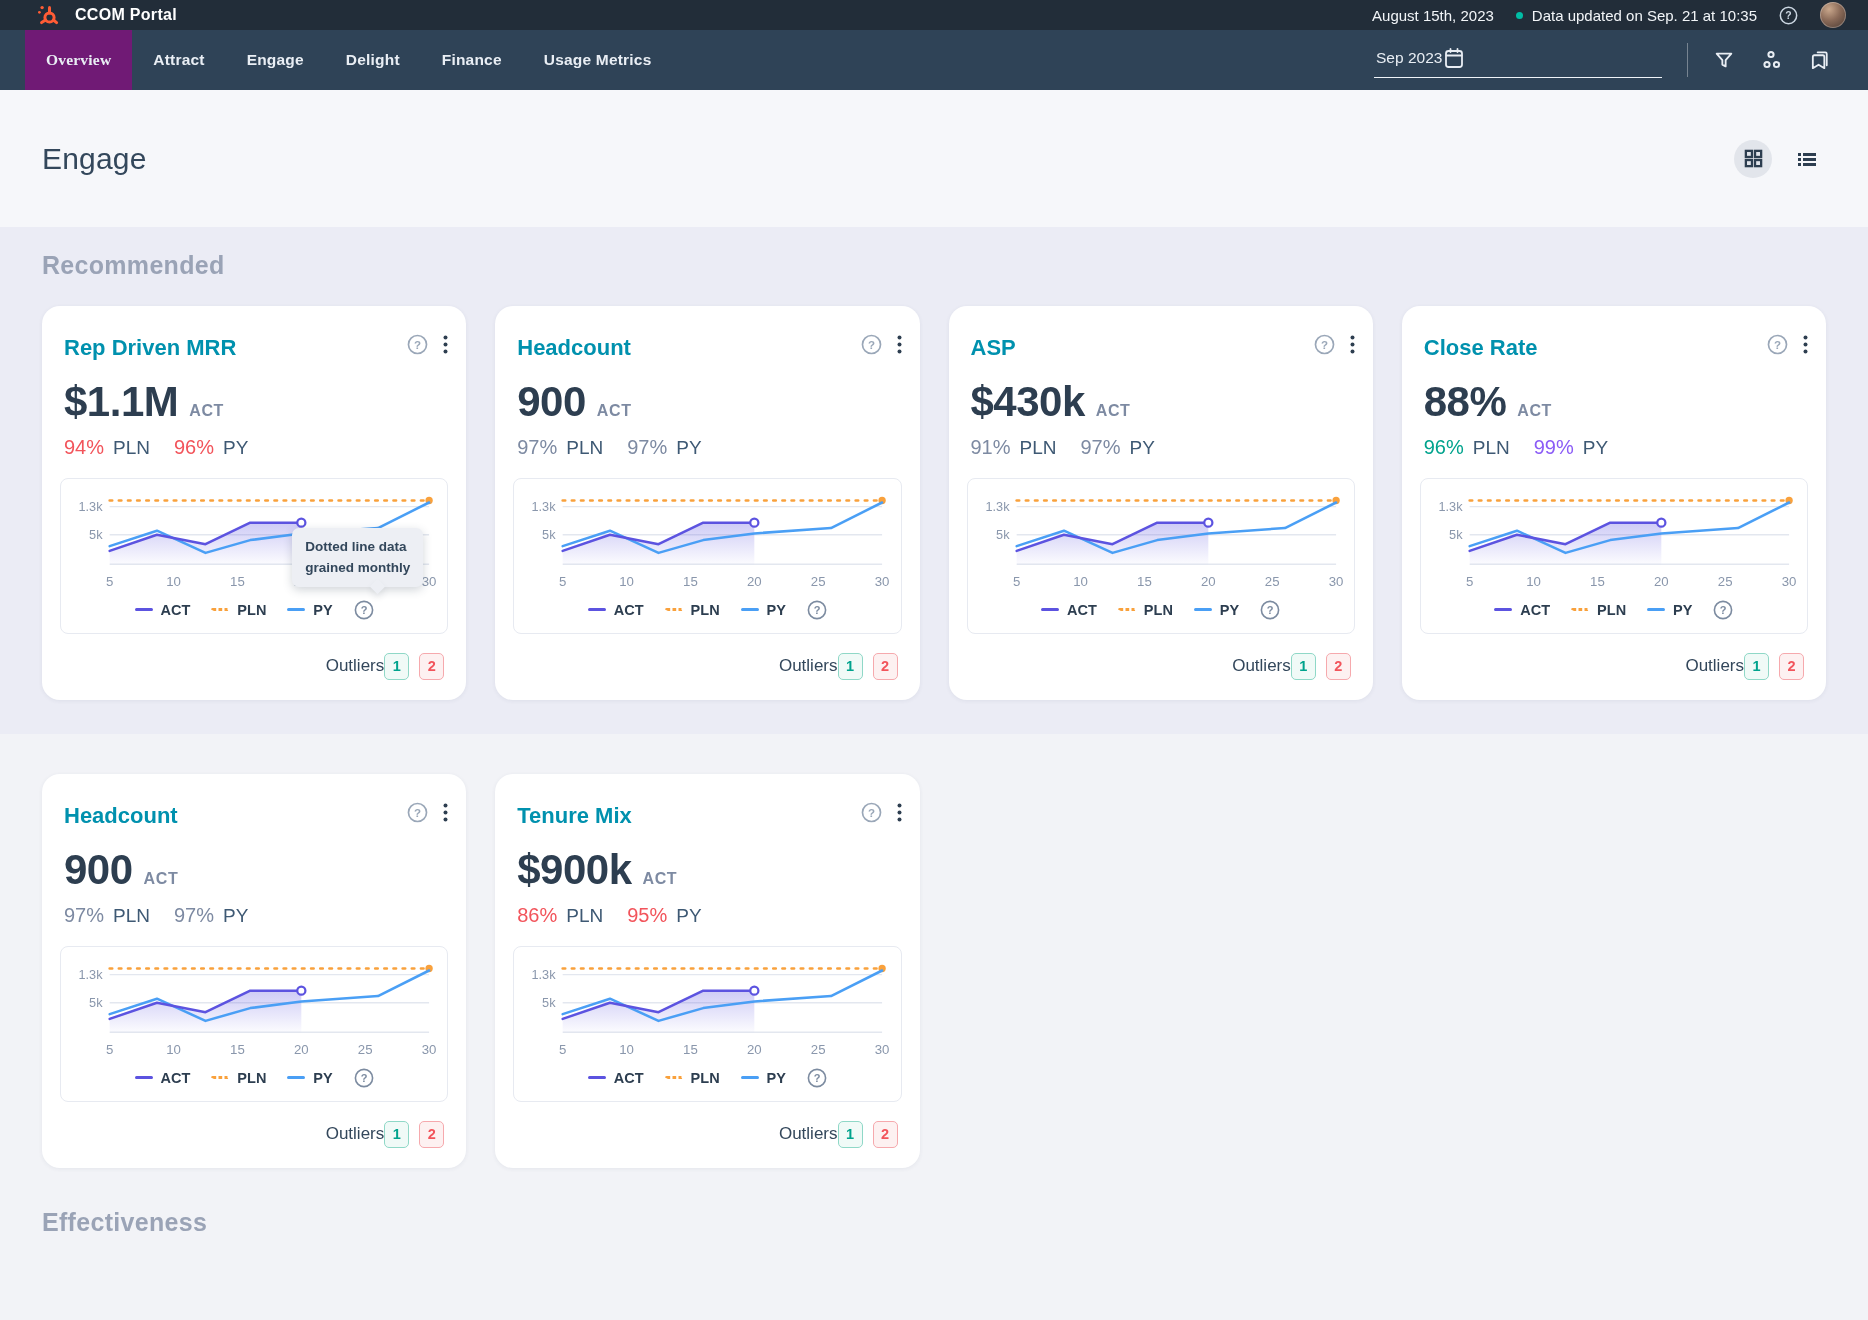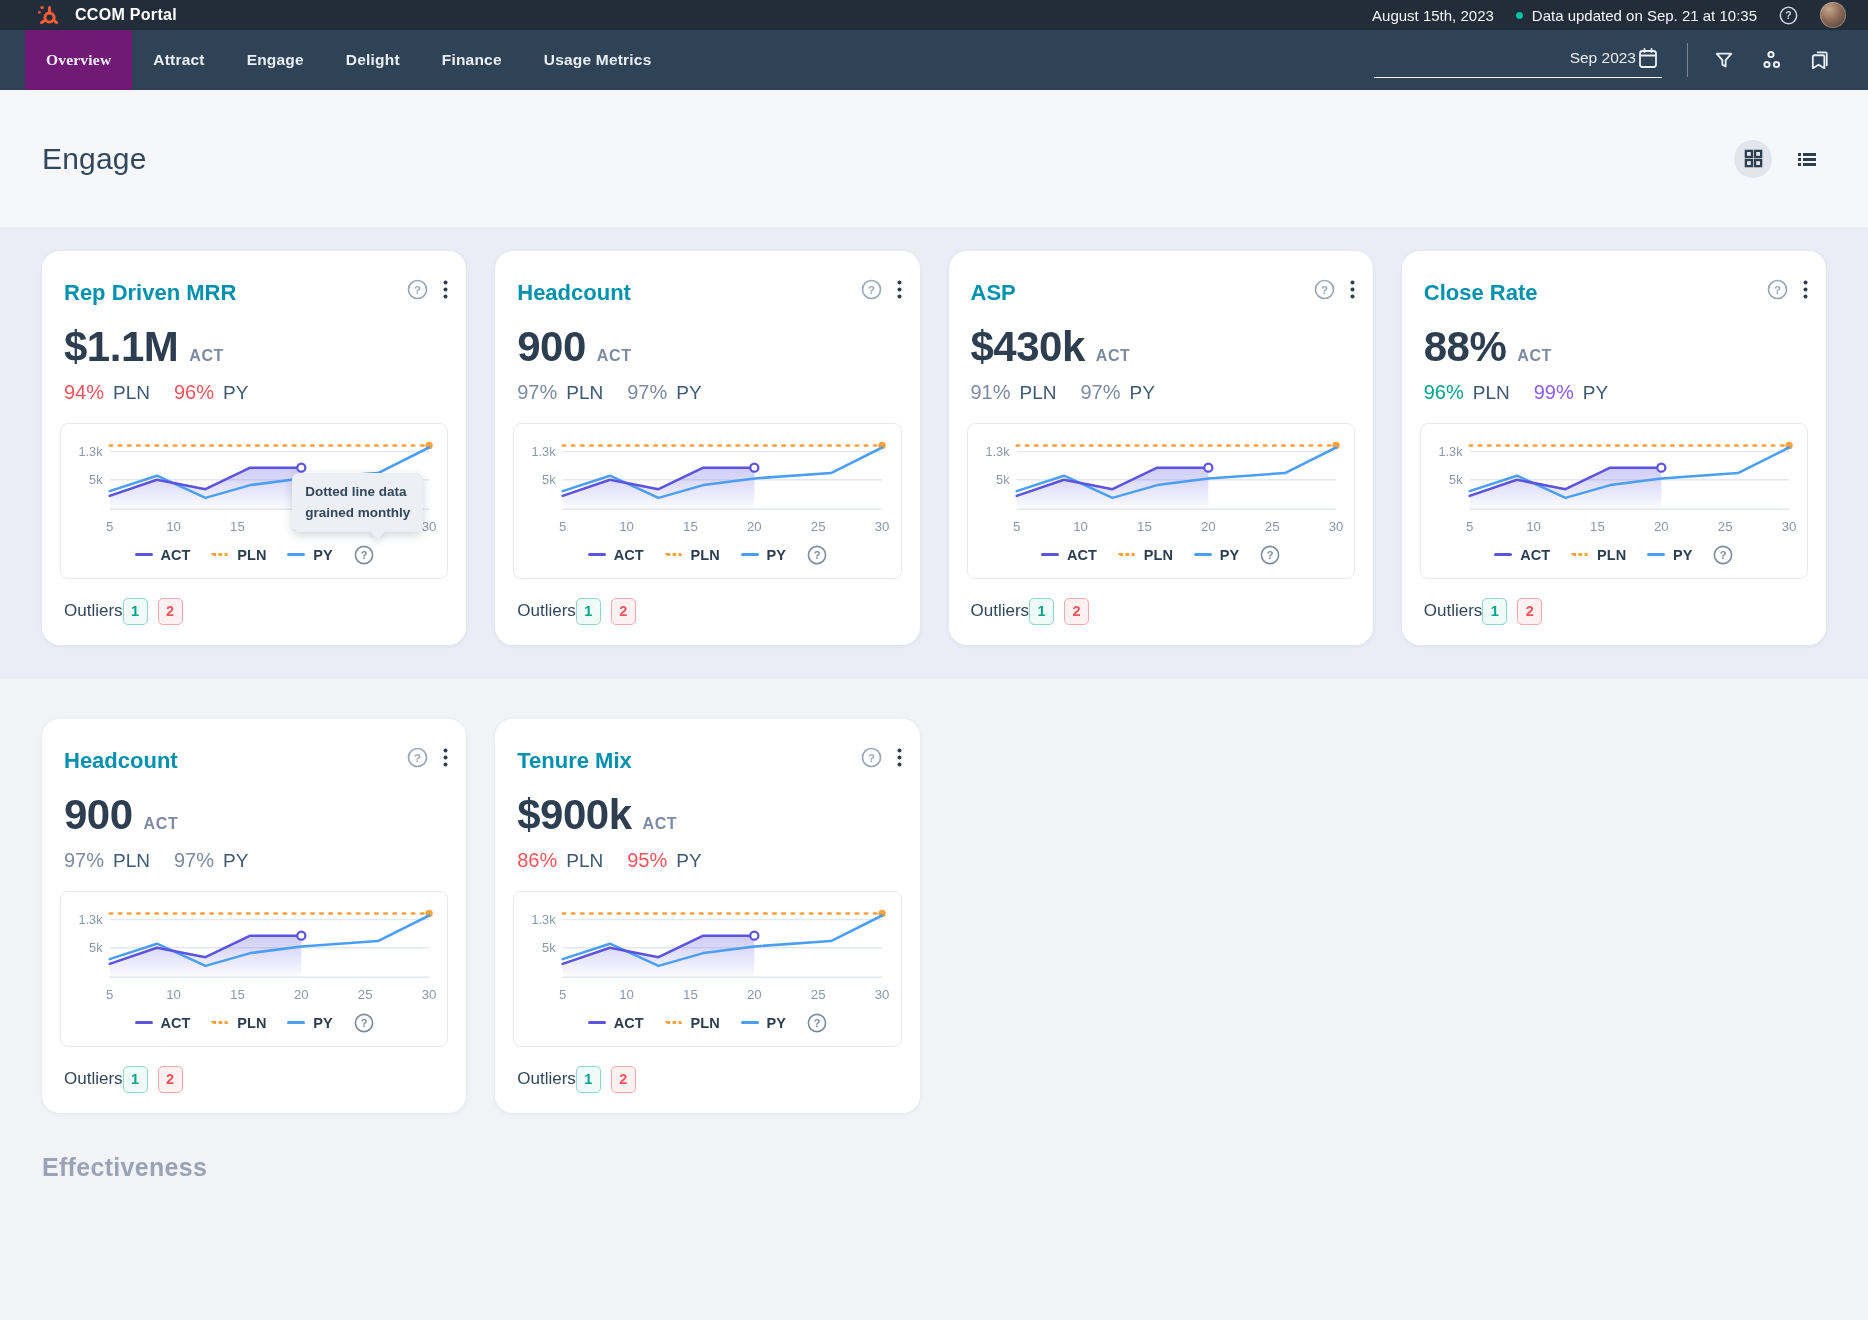--- a/index.html
+++ b/index.html
@@ -22,21 +22,21 @@
     box-shadow:inset 0 0 0 1px rgba(255,255,255,.28); }
 
   
   .navbar { height:60px; background:#2F4357; display:flex; align-items:stretch;
     justify-content:space-between; padding-right:36px; }
   .nav-tabs { display:flex; align-items:stretch; padding-left:25px; }
   .tab { display:flex; align-items:center; padding:0 21px; color:#E9EEF4;
     font-size:15.5px; font-weight:600; cursor:pointer; letter-spacing:.2px; }
   .tab.active { background:#701a75;font-family:Liberation Serif, serif; }
   .nav-right { display:flex; align-items:center; gap:25px; }
-  .date-input { display:flex; align-items:center; justify-content:flex-end;
+  .date-input { display:flex; align-items:center; justify-content:flex-start;
     width:288px; border-bottom:1.5px solid #EFF3F8; padding:4px 2px 7px 2px;
     color:#E9EEF4; font-size:15.5px; font-weight:500; cursor:text; }
   .nav-icon { color:#E9EEF4; display:flex; cursor:pointer; }
   .nav-icon svg { display:block; }
   .nav-divider { width:1px; height:34px; background:rgba(255,255,255,.35); }
 
   
   .page-head { height:137px; background:#F6F7FA; display:flex; align-items:center;
     justify-content:space-between; padding:0 42px; }
   .page-title { font-size:30px; font-weight:500; color:#33475B; letter-spacing:.2px; }
@@ -81,21 +81,21 @@
   .legend .help-circle { color:#7C8BA0; cursor:pointer; }
 
   
   .tooltip { position:absolute; right:24px; bottom:46px; background:#EDEFF4; border-radius:7px;
     box-shadow:0 3px 10px rgba(45,62,80,.22); padding:9px 13px; font-size:13.5px; font-weight:600;
     color:#33475B; line-height:1.5; z-index:3; white-space:nowrap; }
   .tooltip .tail { position:absolute; left:61%; bottom:-5px; width:11px; height:11px;
     background:#EDEFF4; transform:rotate(45deg); box-shadow:3px 3px 6px rgba(45,62,80,.10); }
 
   
-  .outliers-row { display:flex; justify-content:flex-start; align-items:center;
+  .outliers-row { display:flex; justify-content:flex-end; align-items:center;
     margin-top:19px; padding:0 4px; }
   .outliers-label { font-size:17px; color:#33475B; }
   .badges { display:flex; gap:10px; }
   .badge { min-width:25px; height:27px; display:flex; align-items:center; justify-content:center;
     border-radius:5px; font-size:14.5px; font-weight:700; border:1.5px solid; padding:0 6px; cursor:pointer; }
   .badge-good { color:#00A38D; border-color:#8FD8C7; background:#F0FAF7; }
   .badge-bad  { color:#F2545B; border-color:#F6A9AD; background:#FDF1F1; }
 </style>
 </head>
 <body>
@@ -192,20 +192,21 @@
           <rect x="2" y="10" width="3" height="3"></rect>
             <rect x="7" y="10" width="13" height="3"></rect>
           <rect x="2" y="15" width="3" height="3"></rect>
             <rect x="7" y="15" width="13" height="3"></rect>
         </svg>
       </button>
     </div>
   </div>
   <div id="sections">
       <section class="section band-lavender">
+        <h2 class="section-title">Recommended</h2>
         <div class="cards">
   <article class="card">
     <div class="card-head">
       <h3 class="card-title">Rep Driven MRR</h3>
       <div class="card-head-icons">
         <span class="help-circle">
           <svg width="21" height="21" viewBox="0 0 20 20">
                     <circle cx="10" cy="10" r="8.6" fill="none" stroke="currentColor" stroke-width="1.6"></circle>
                     <text x="10" y="14" text-anchor="middle" font-size="11" font-weight="700" fill="currentColor">?</text>
                   </svg>

